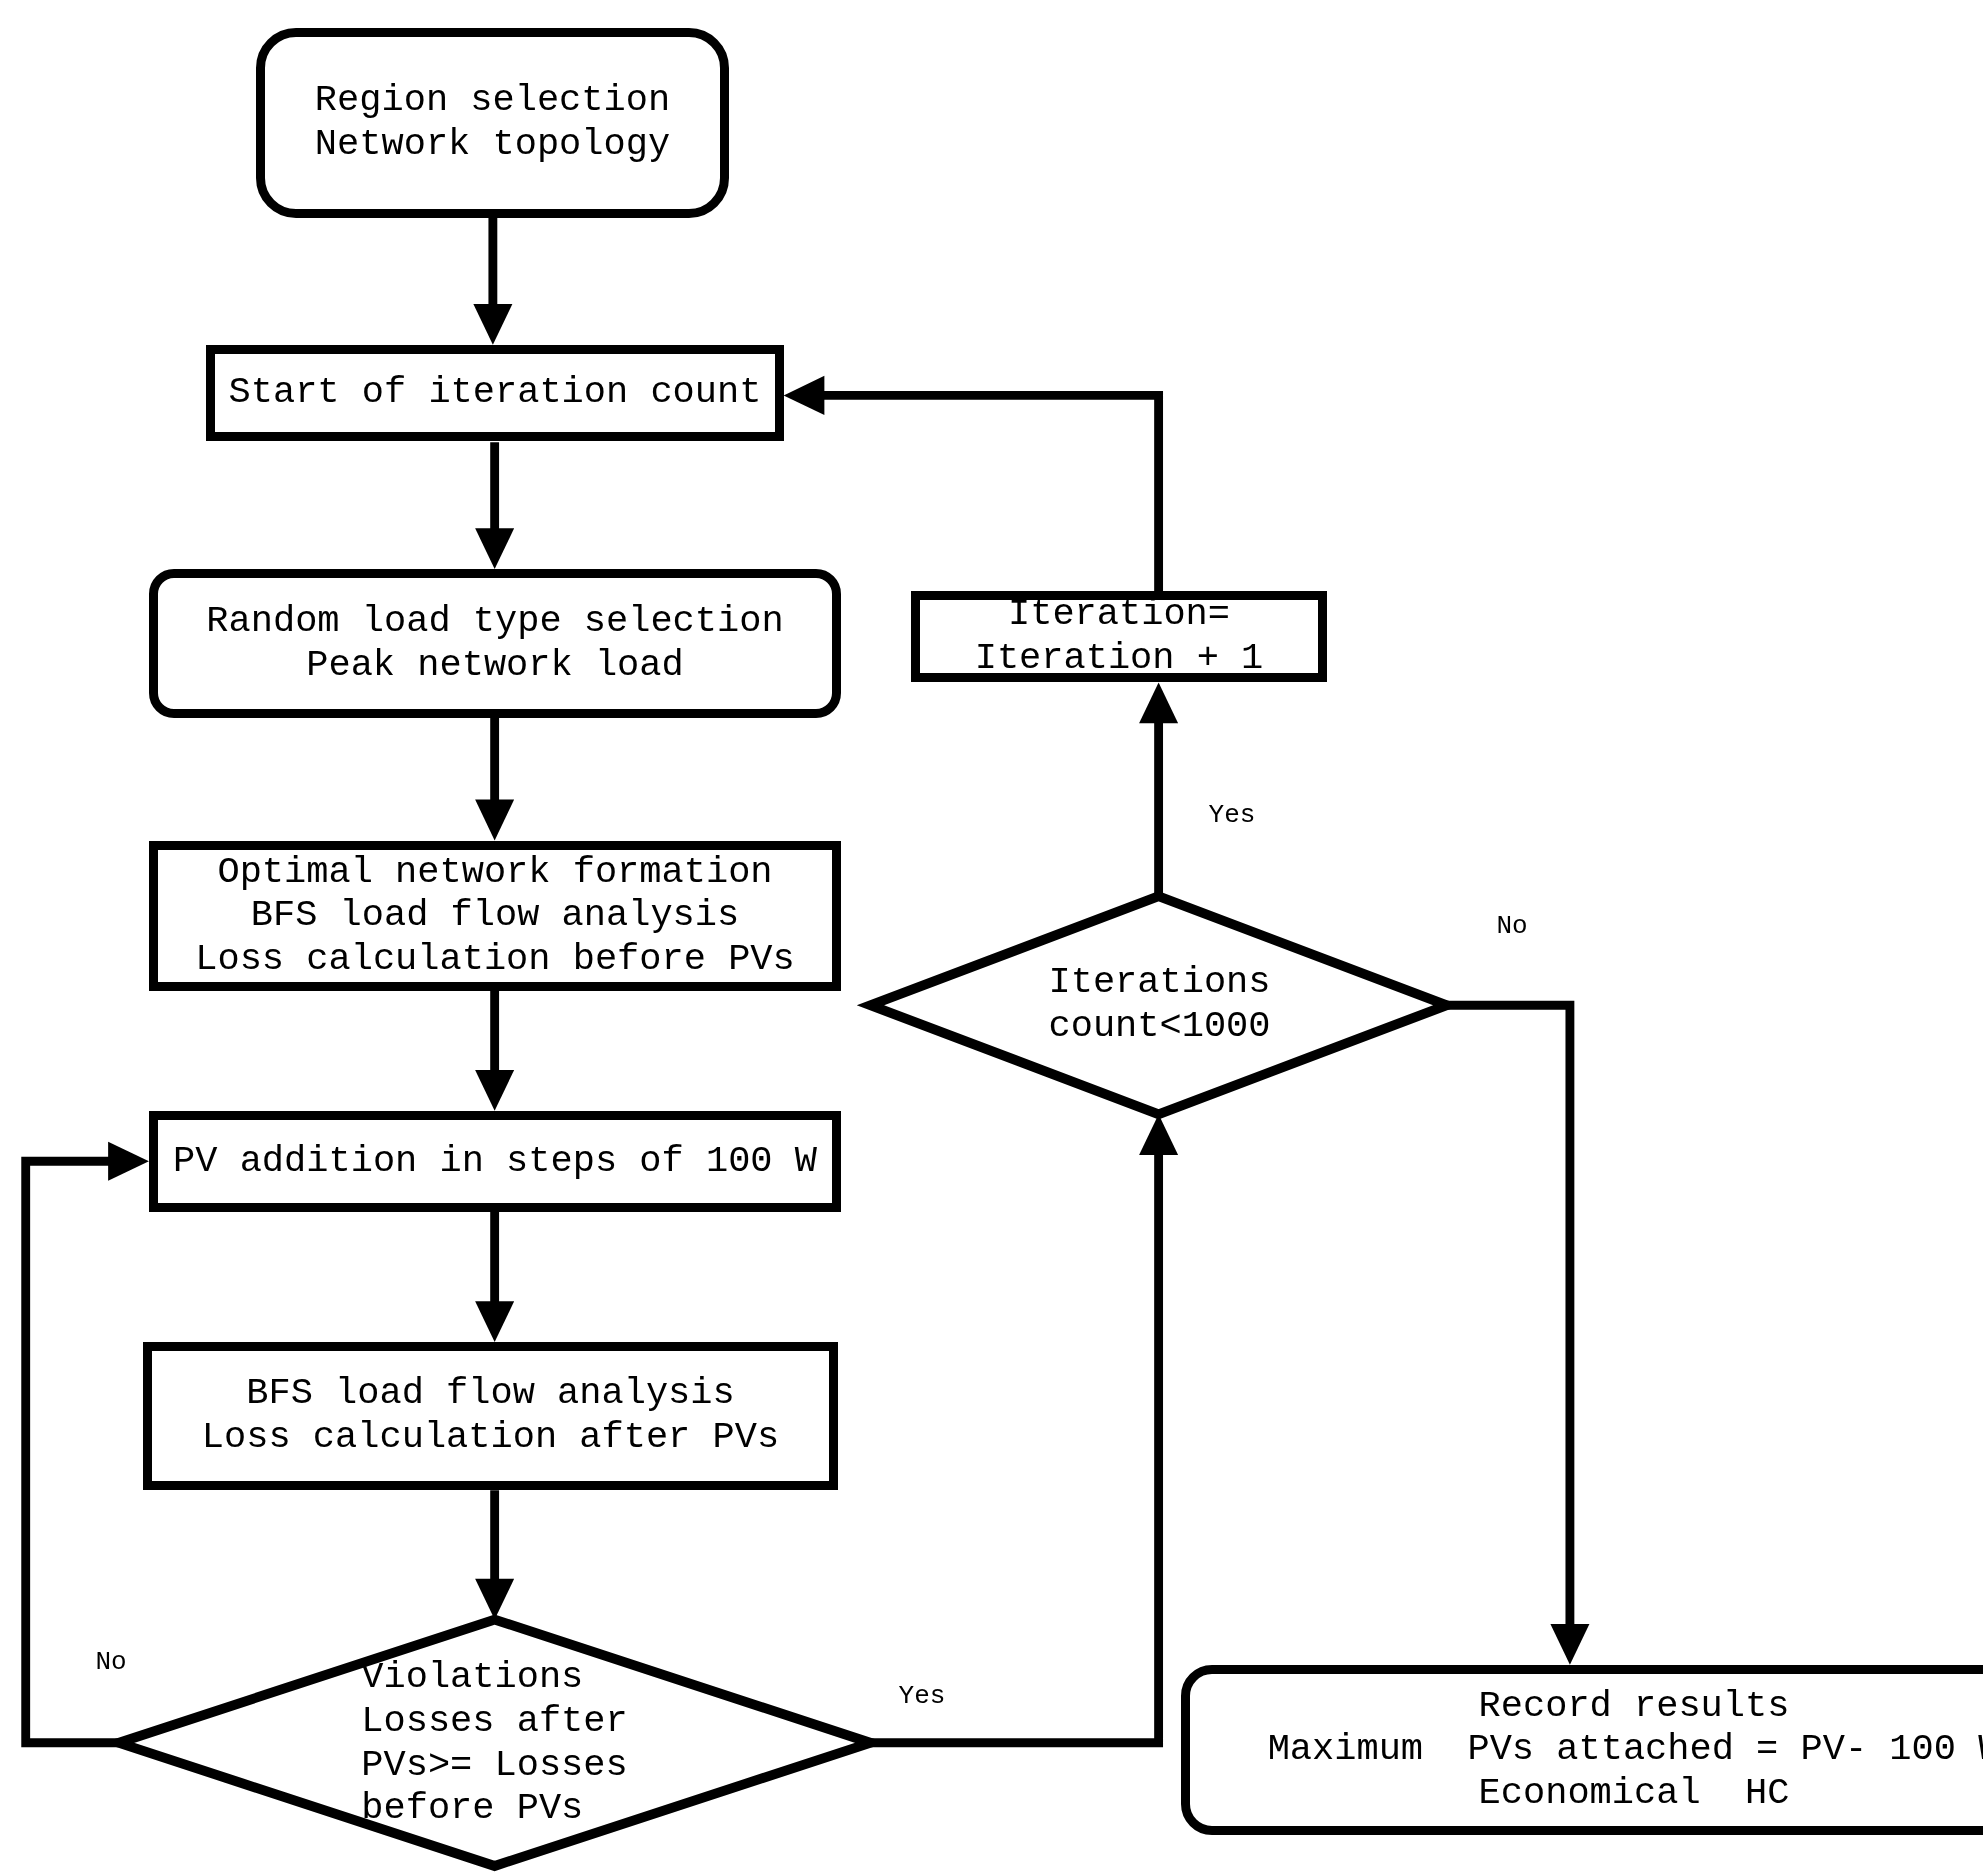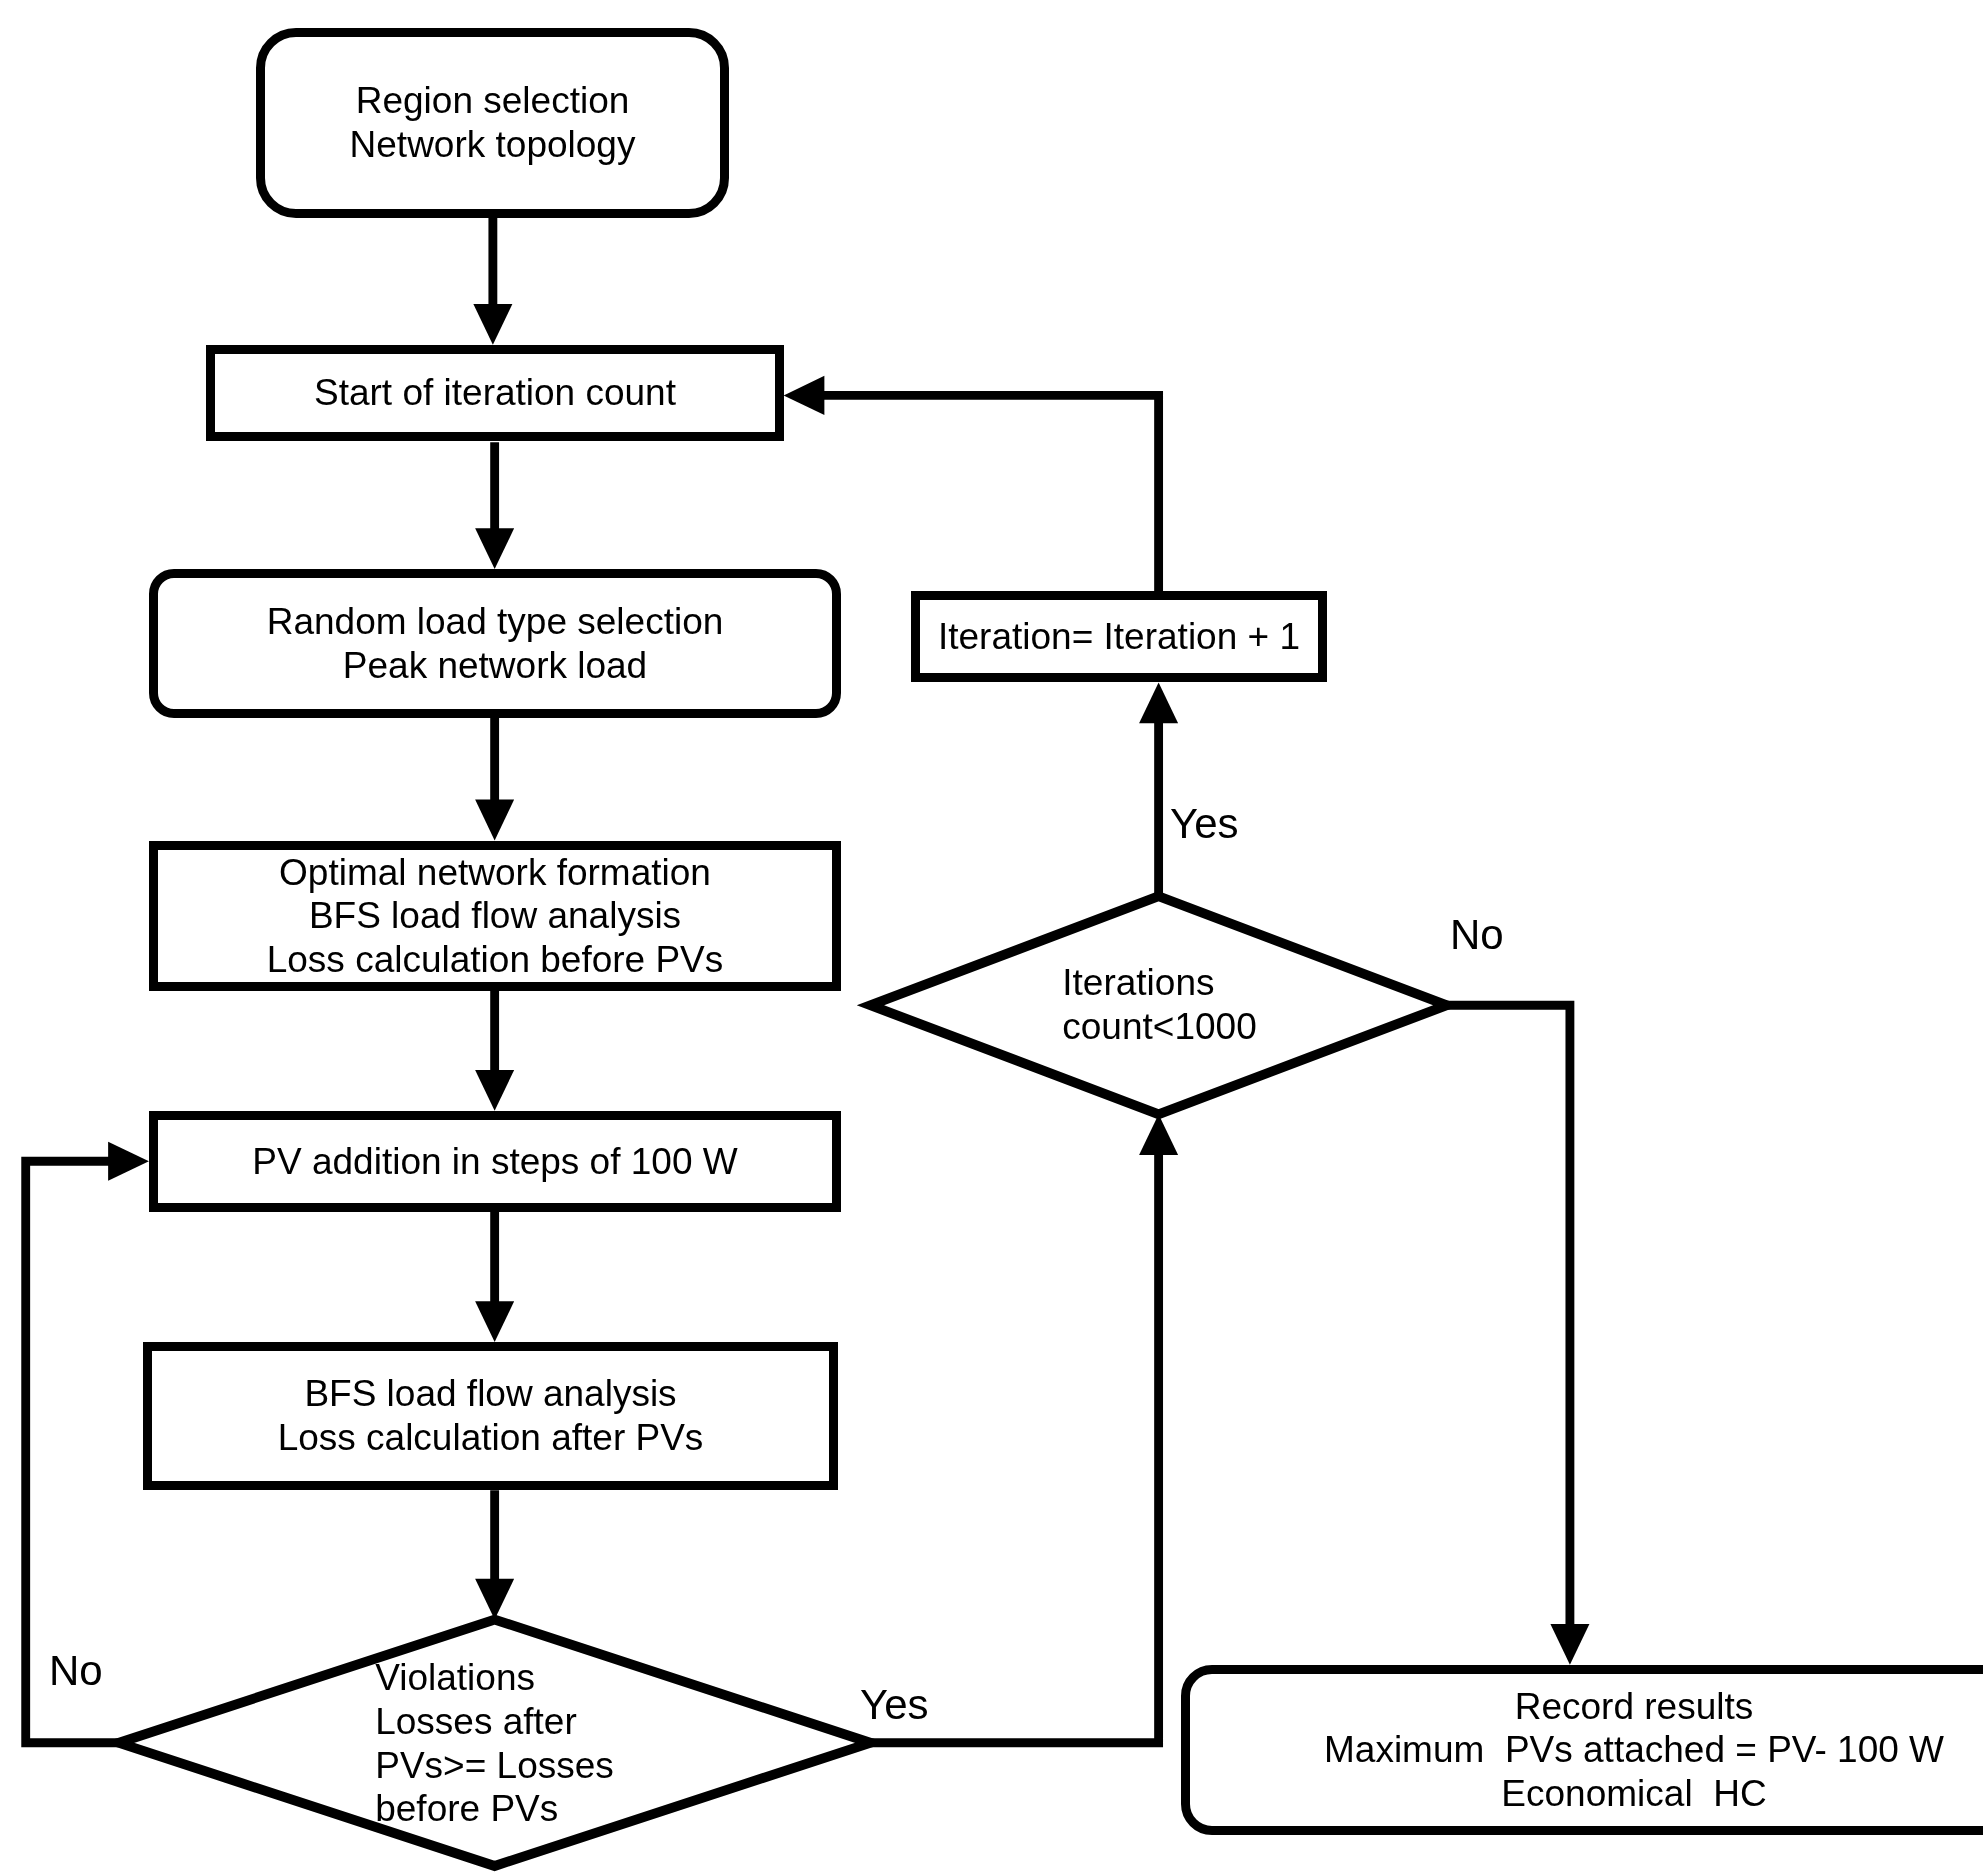--- a/index.html
+++ b/index.html
@@ -5,21 +5,21 @@
   html, body {
     margin: 0;
     padding: 0;
     background: #ffffff;
   }
   .diagram {
     position: relative;
     width: 1983px;
     height: 1874px;
     background: #ffffff;
-    font-family: Liberation Sans, sans-serif;
+    font-family: Liberation Mono, monospace;
     color: #000000;
     overflow: hidden;
   }
   .diagram svg.wires {
     position: absolute;
     left: 0;
     top: 0;
     width: 1983px;
     height: 1874px;
   }
@@ -45,22 +45,22 @@
     align-items: center;
     justify-content: center;
     text-align: left;
     white-space: pre-wrap;
     font-size: 37px;
     line-height: 1.18;
     background: transparent;
   }
   .edge-label {
     position: absolute;
-    font-size: 42px;
-    text-align: left;
+    font-size: 26px;
+    text-align: center;
     white-space: nowrap;
   }
 </style>
 </head>
 <body>
 
 <div class="diagram">
 
   <svg class="wires" viewBox="0 0 2237 2114">
 

